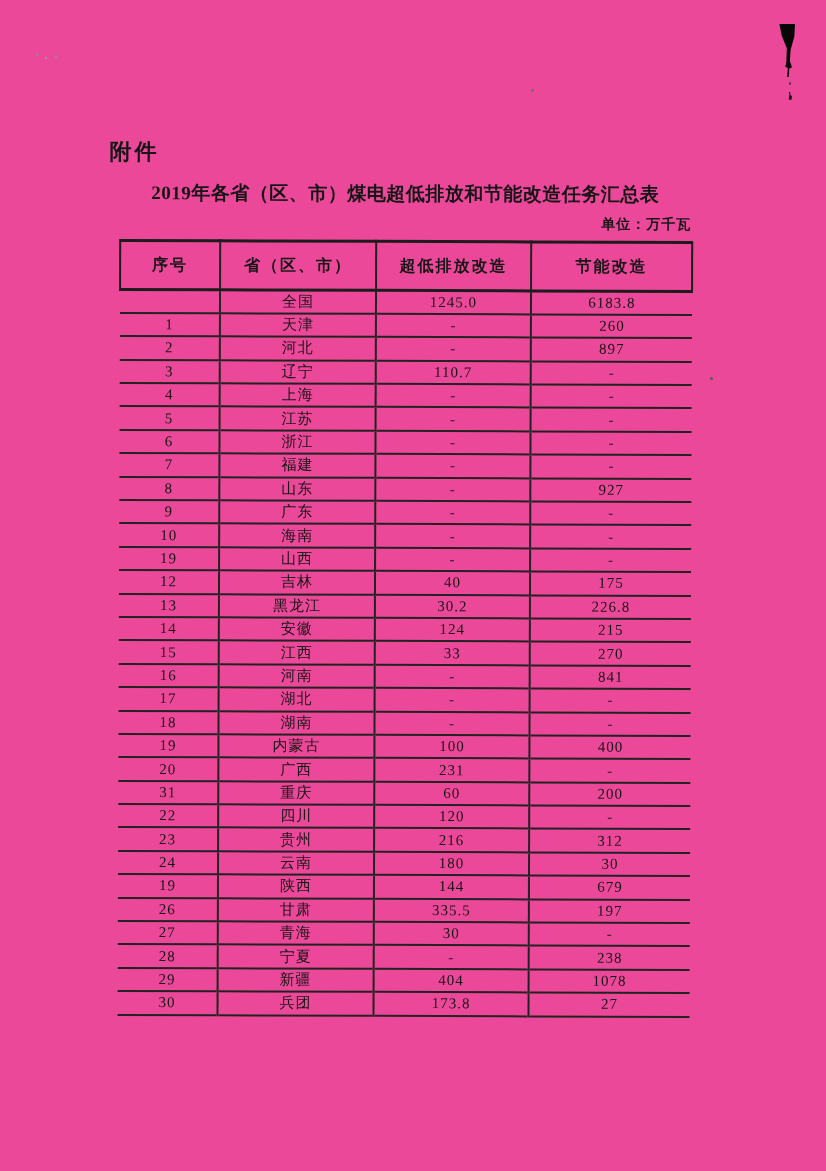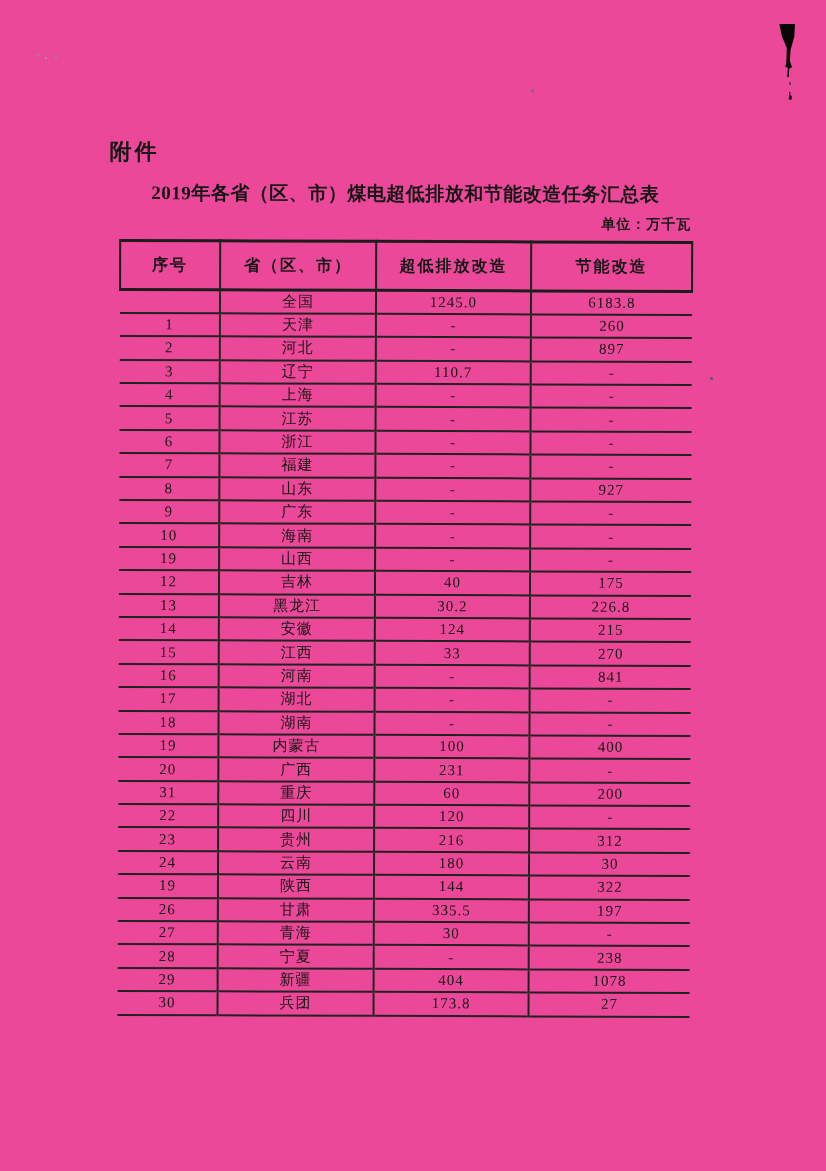--- a/index.html
+++ b/index.html
@@ -296,21 +296,21 @@
           <tr>
             <td>24</td>
             <td>云南</td>
             <td>180</td>
             <td>30</td>
           </tr>
           <tr>
             <td>19</td>
             <td>陕西</td>
             <td>144</td>
-            <td>322</td>
+            <td>679</td>
           </tr>
           <tr>
             <td>26</td>
             <td>甘肃</td>
             <td>335.5</td>
             <td>197</td>
           </tr>
           <tr>
             <td>27</td>
             <td>青海</td>

